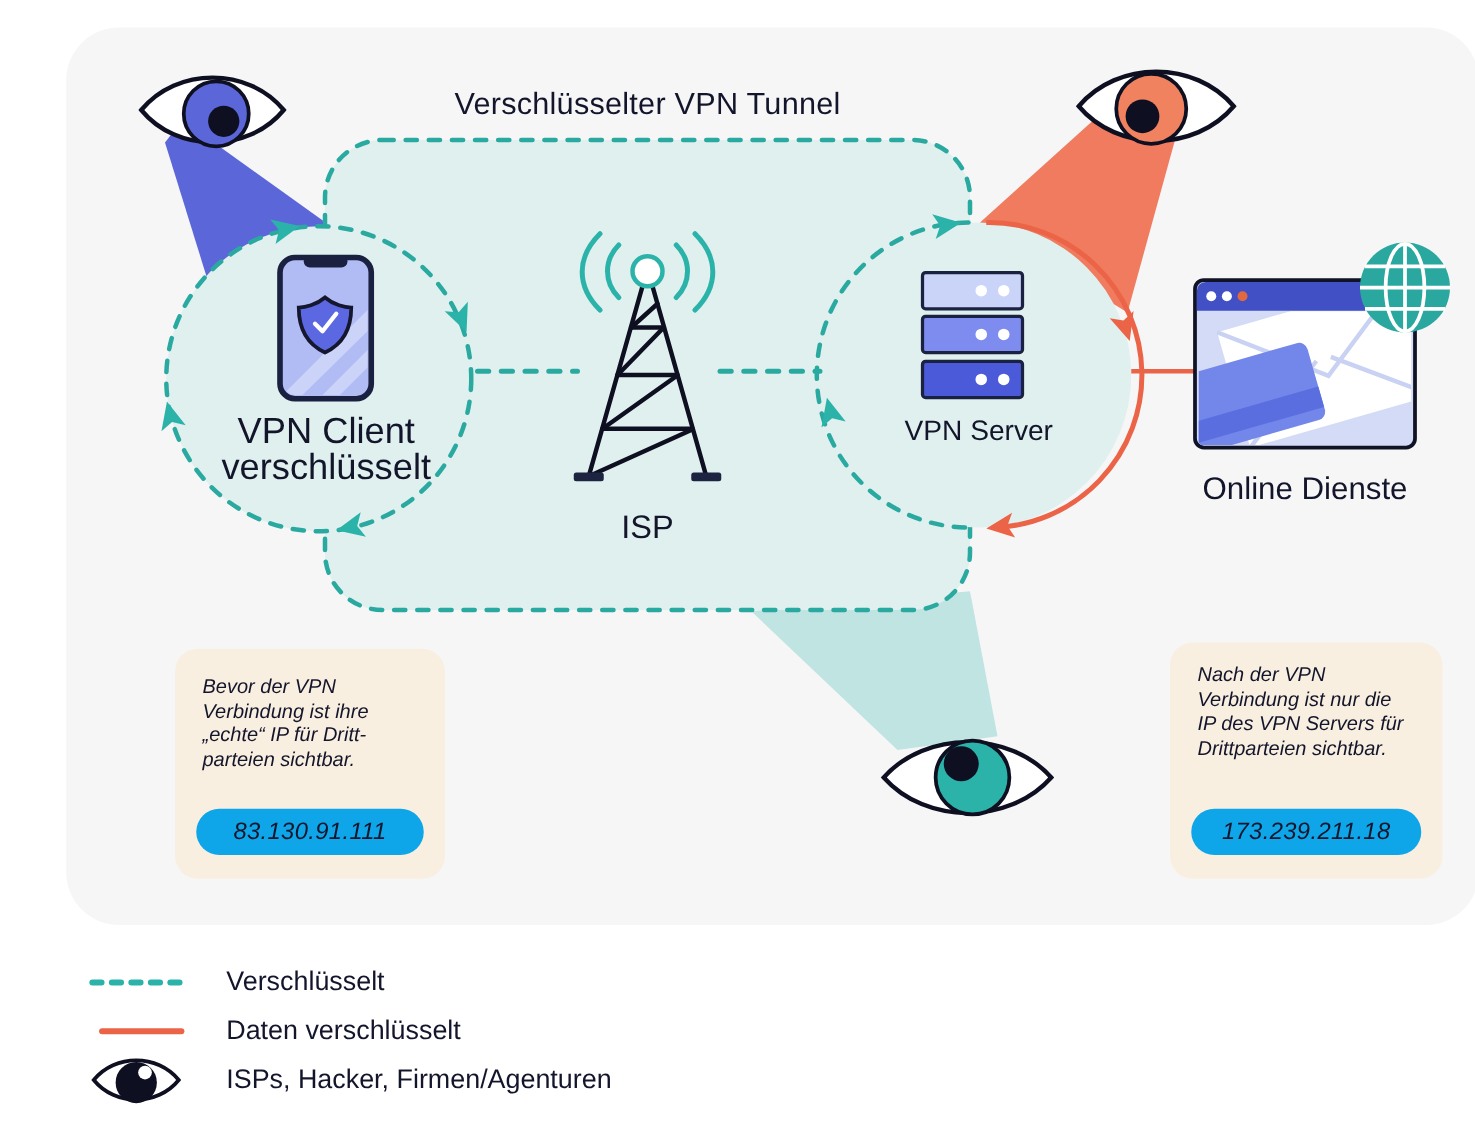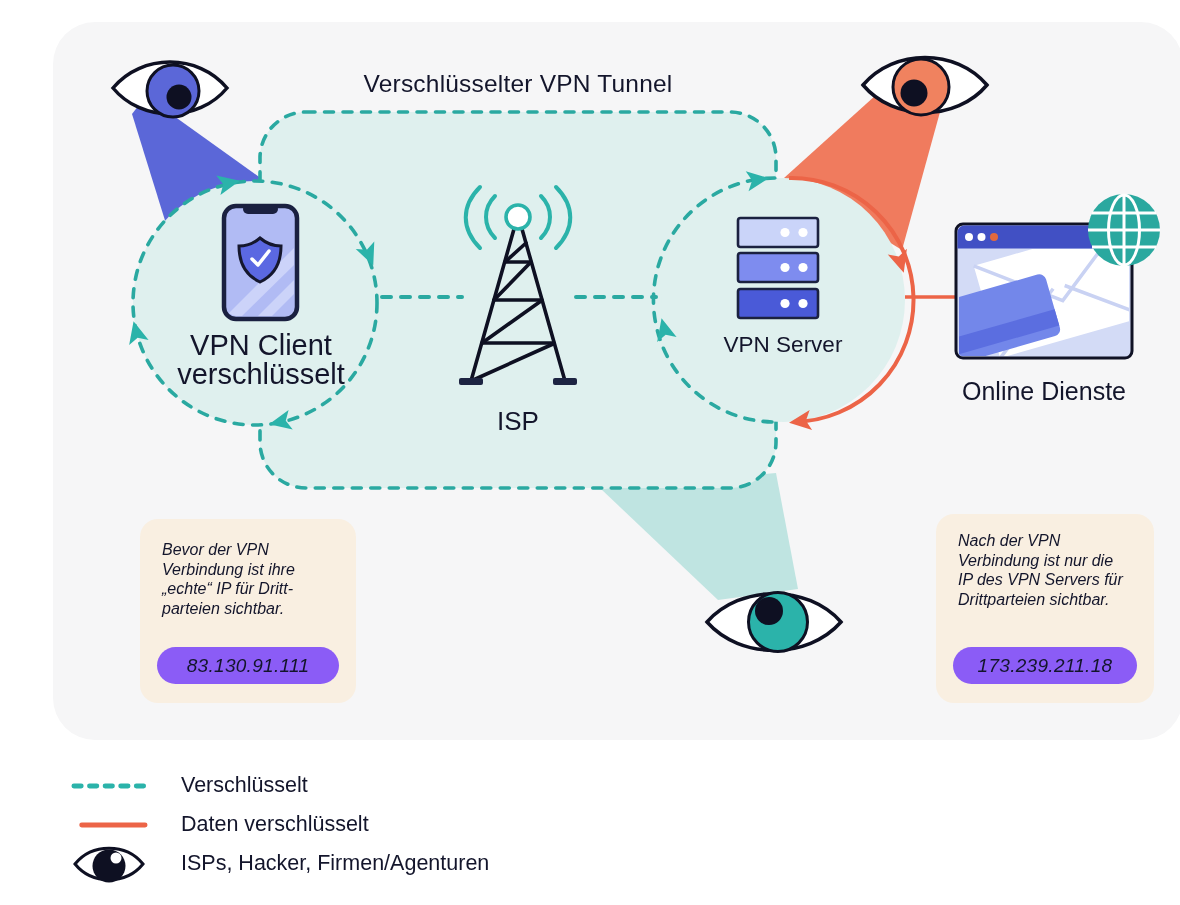--- a/index.html
+++ b/index.html
@@ -22,21 +22,21 @@
   .internet-label{left:921px;top:376px;width:190px;font-size:25px;line-height:31px;}
   .callout{
     position:absolute;background:#f9efe1;border-radius:18px;
   }
   .callout-before{left:112px;top:519px;width:216px;height:184px;font-style:italic;}
   .callout-after{left:908px;top:514px;width:218px;height:189px;font-style:italic;}
   .callout .txt{padding:21px 14px 0 22px;font-size:16px;line-height:19.5px;font-weight:500;}
   .callout-after .txt{padding-top:17px;}
   .ip-pill{
     position:absolute;left:17px;right:17px;bottom:19px;height:37px;
-    background:#8b5cf6;border-radius:20px;text-align:center;
+    background:#0ea5e9;border-radius:20px;text-align:center;
     font-size:19px;font-weight:500;line-height:37px;letter-spacing:.3px;
   }
   .legend{position:absolute;left:42px;top:766px;}
   .legend-row{display:flex;align-items:center;height:39px;}
   .legend-swatch{width:78px;display:flex;align-items:center;}
   .legend-swatch svg{display:block;}
   .legend-label{margin-left:33px;font-size:21.5px;font-weight:500;white-space:nowrap;}
 </style>
 </head>
 <body>

